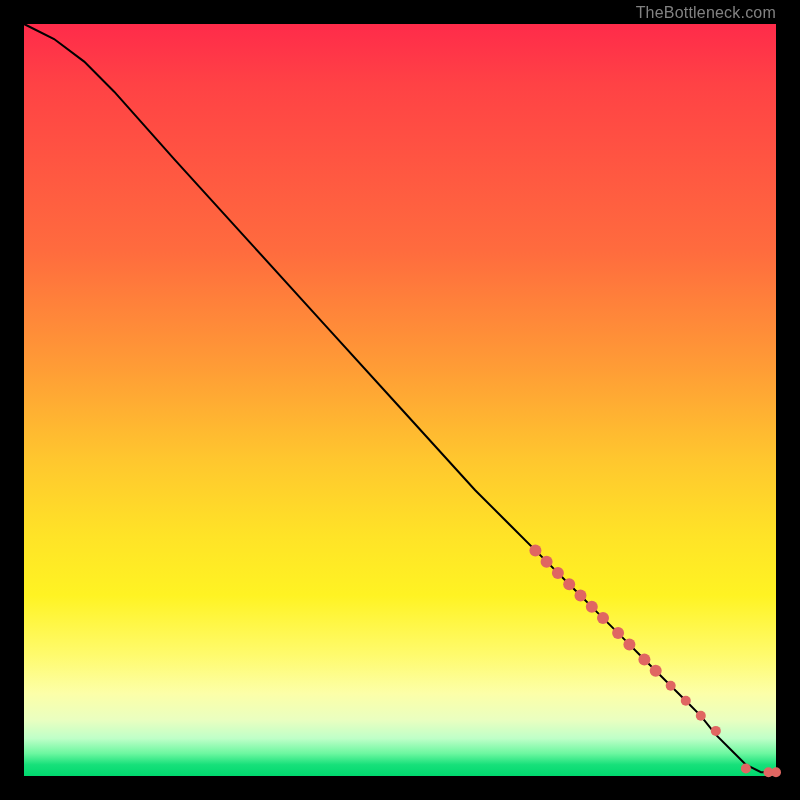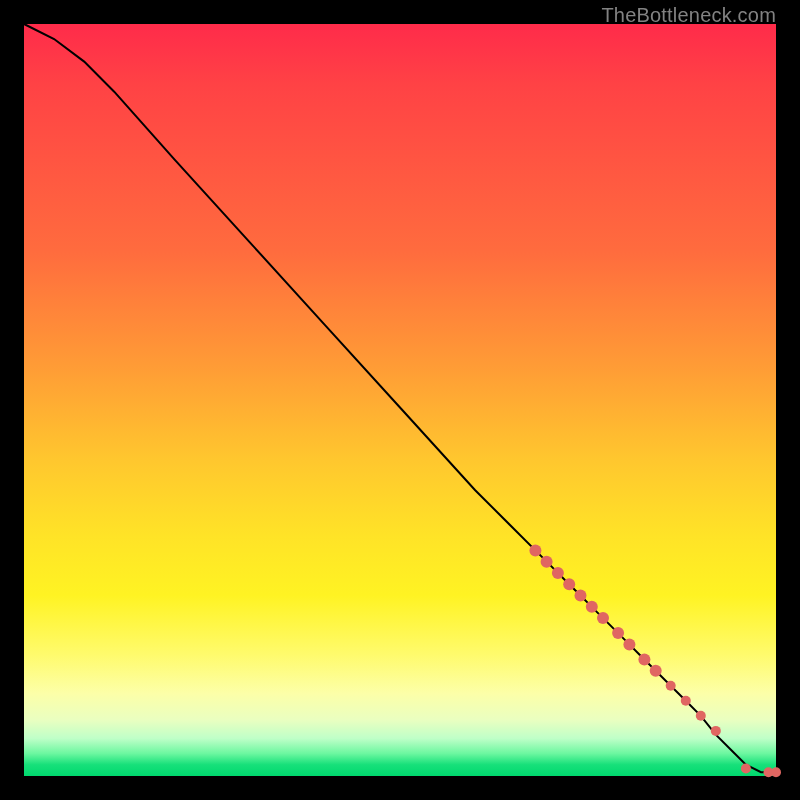--- a/index.html
+++ b/index.html
@@ -40,21 +40,21 @@
       #6cf7a0 97%,
       #17e07a 98.5%,
       #00d86e 100%
     );
   }
   .attribution {
     position: absolute;
     top: 4px;
     right: 24px;
     color: #828282;
-    font-size: 20px;
+    font-size: 16px;
     font-weight: 500;
     letter-spacing: 0.2px;
   }
   svg.curve {
     position: absolute;
     left: 0;
     top: 0;
     width: 752px;
     height: 752px;
     overflow: visible;

